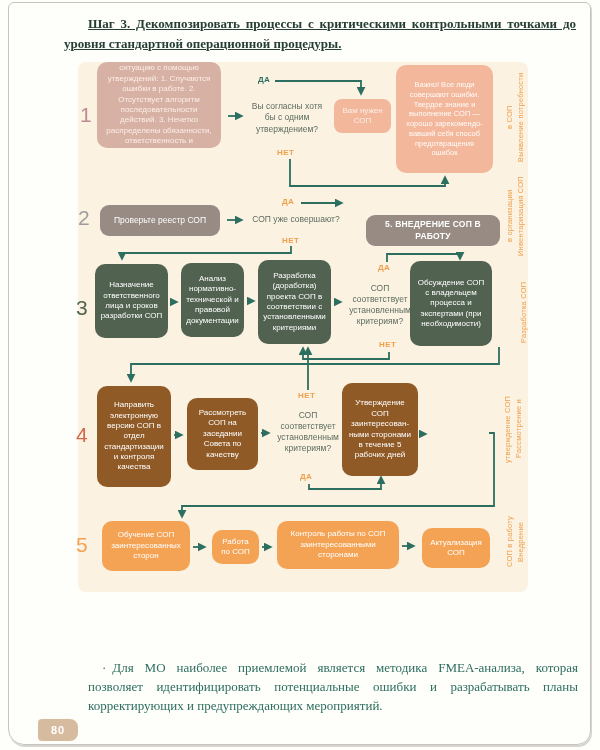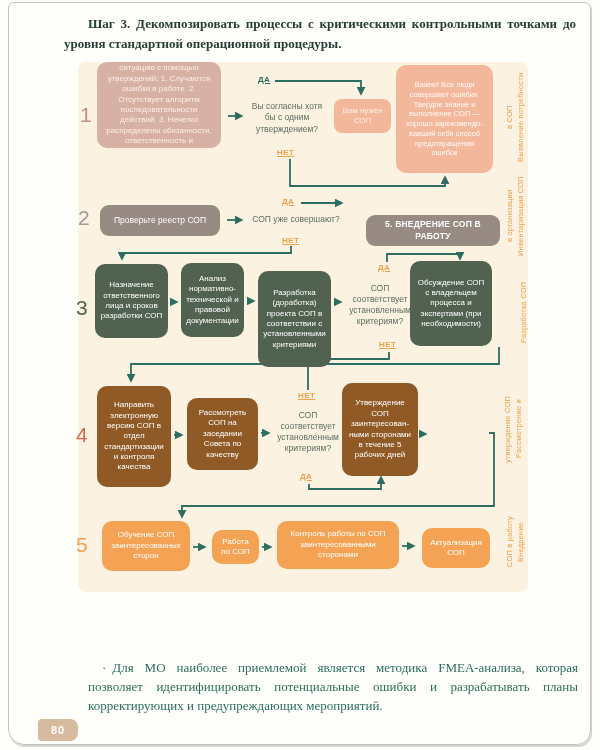--- a/index.html
+++ b/index.html
@@ -9,21 +9,21 @@
     font-family:"Liberation Sans", sans-serif;
   }
   .sheet {
     position:absolute; left:8px; top:2px; right:9px; bottom:5px;
     border:1px solid #c6c3bc; border-radius:6px 6px 14px 16px;
     box-shadow:1px 2px 0 rgba(90,88,84,.25); pointer-events:none;
   }
   .heading {
     position:absolute; left:64px; top:14px; width:512px;
     font:700 13px/1.5 "Liberation Serif", serif;
-    color:var(--heading-dark,#263e36); text-align:justify; text-indent:24px;
+    color:var(--heading-dark,#263e36); text-align:justify; text-indent:24px;text-decoration:underline;
   }
   .panel {
     position:absolute; left:78px; top:62px; width:450px; height:530px;
     background:var(--panel-cream,#fbf2e1); border-radius:8px;
   }
   svg.arrows { position:absolute; left:0; top:0; pointer-events:none; }
   .stepnum { position:absolute; font:400 21px/1 "Liberation Sans",sans-serif; }
   .n1{color:var(--num1,#bd8b96);} .n2{color:var(--num2,#9d9c9a);}
   .n3{color:var(--num3,#516250);} .n4{color:var(--num4,#d2684a);} .n5{color:var(--num5,#f2a155);}
   .fbox {
@@ -39,21 +39,21 @@
   .taupe { background:var(--row2-taupe,#978b83); font-size:8.5px; }
   .taupe.bold { font-weight:700; letter-spacing:.2px;margin-top:8px; }
   .green { background:var(--row3-green,#516250); }
   .brown { background:var(--row4-brown,#8f5a26); }
   .orange{ background:var(--row5-orange,#f4a355); }
   .question {
     position:absolute; display:flex; align-items:center; justify-content:center;
     text-align:center; color:var(--question-gray,#5d6d61);
     font:8.5px/1.3 "Liberation Sans",sans-serif;
   }
-  .lbl { position:absolute; font:700 8px/1 "Liberation Sans",sans-serif; letter-spacing:.4px;text-decoration:underline; }
+  .lbl { position:absolute; font:700 8px/1 "Liberation Sans",sans-serif; letter-spacing:.4px; }
   .lbl.teal { color:var(--arrow-teal,#2c6f60); }
   .lbl.orng { color:var(--label-orange,#efa04c); }
   .vlabel {
     position:absolute; writing-mode:vertical-lr; transform:rotate(180deg);
     text-align:center; color:var(--label-orange,#efa04c);
     font:7.5px/1.4 "Liberation Sans",sans-serif; letter-spacing:.2px;
   }
   .bullet-item {
     position:absolute; left:88px; top:659px; width:490px;
     font:13px/1.45 "Liberation Serif", serif; color:var(--bullet-teal,#2d6e5e);
@@ -123,21 +123,21 @@
 
   <div class="fbox taupe" style="left:100px;top:205px;width:120px;height:31px;border-radius:9px">Проверьте реестр СОП</div>
   <div class="question" style="left:248px;top:213px;width:96px;height:14px">СОП уже совершают?</div>
   <div class="lbl orng" style="left:282px;top:198px">ДА</div>
   <div class="lbl orng" style="left:282px;top:237px">НЕТ</div>
   <div class="fbox taupe bold" style="left:366px;top:207px;width:134px;height:31px;border-radius:9px">5. ВНЕДРЕНИЕ СОП В РАБОТУ</div>
   <div class="vlabel" style="left:502px;top:176px;width:24px;height:80px">Инвентаризация СОП в организации</div>
 
   <div class="fbox green" style="left:95px;top:264px;width:73px;height:74px">Назначение ответственного лица и сроков разработки СОП</div>
   <div class="fbox green" style="left:181px;top:263px;width:63px;height:74px">Анализ нормативно-технической и правовой документации</div>
-  <div class="fbox green" style="left:258px;top:271px;width:73px;height:96px">Разработка (доработка) проекта СОП в соответствии с установленными критериями</div>
+  <div class="fbox green" style="left:258px;top:260px;width:73px;height:84px">Разработка (доработка) проекта СОП в соответствии с установленными критериями</div>
   <div class="question" style="left:344px;top:280px;width:72px;height:50px">СОП соответствует установленным критериям?</div>
   <div class="lbl orng" style="left:378px;top:264px">ДА</div>
   <div class="lbl orng" style="left:379px;top:341px">НЕТ</div>
   <div class="fbox green" style="left:410px;top:261px;width:82px;height:85px">Обсуждение СОП с владельцем процесса и экспертами (при необходимости)</div>
   <div class="vlabel" style="left:505px;top:281px;width:24px;height:62px">Разработка СОП</div>
 
   <div class="fbox brown" style="left:187px;top:398px;width:71px;height:72px">Рассмотреть СОП на заседании Совета по качеству</div>
   <div class="fbox brown" style="left:97px;top:386px;width:74px;height:101px">Направить электронную версию СОП в отдел стандартизации и контроля качества</div>
   <div class="question" style="left:274px;top:404px;width:68px;height:56px">СОП соответствует установленным критериям?</div>
   <div class="lbl orng" style="left:298px;top:392px">НЕТ</div>

